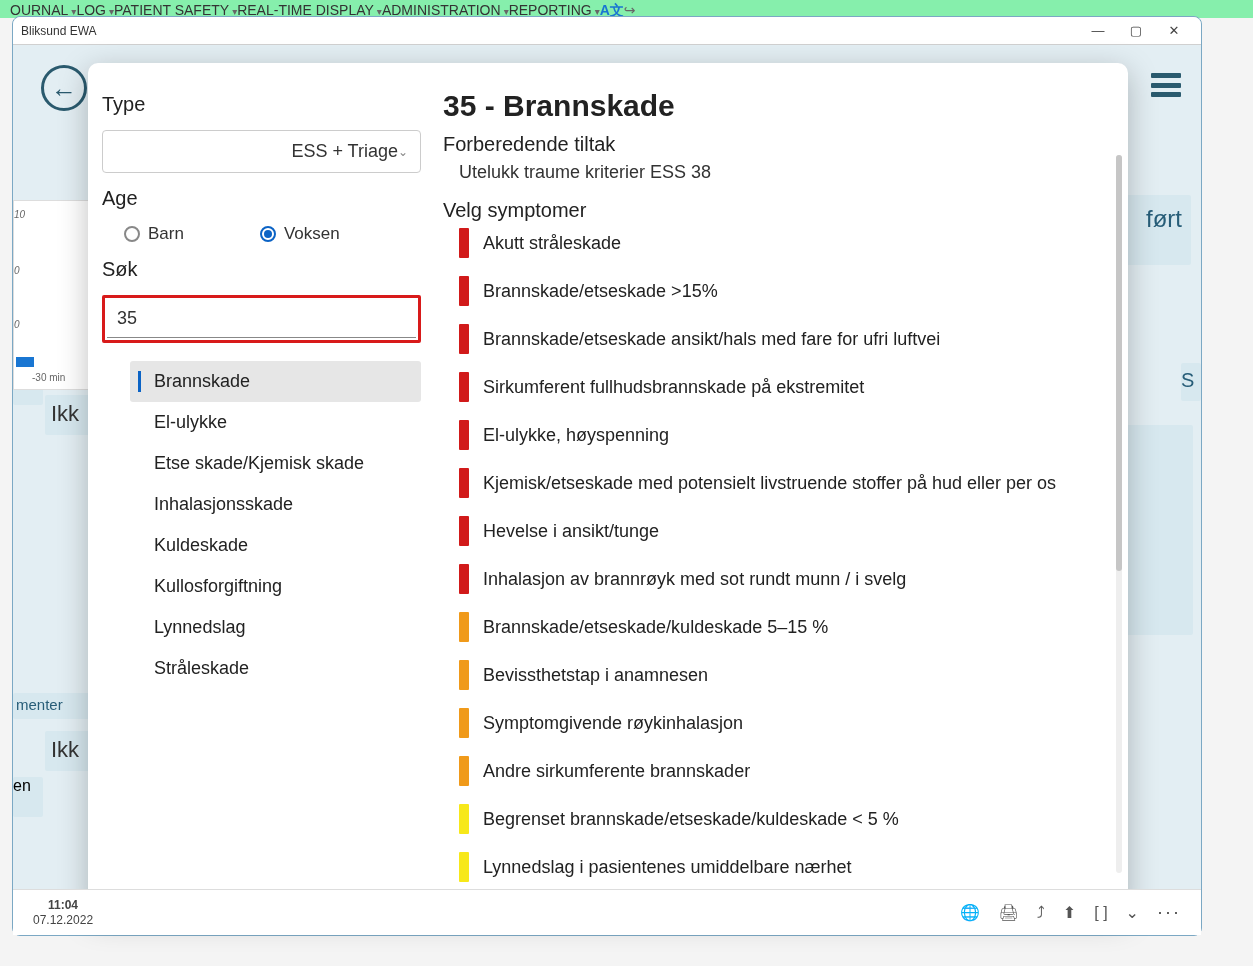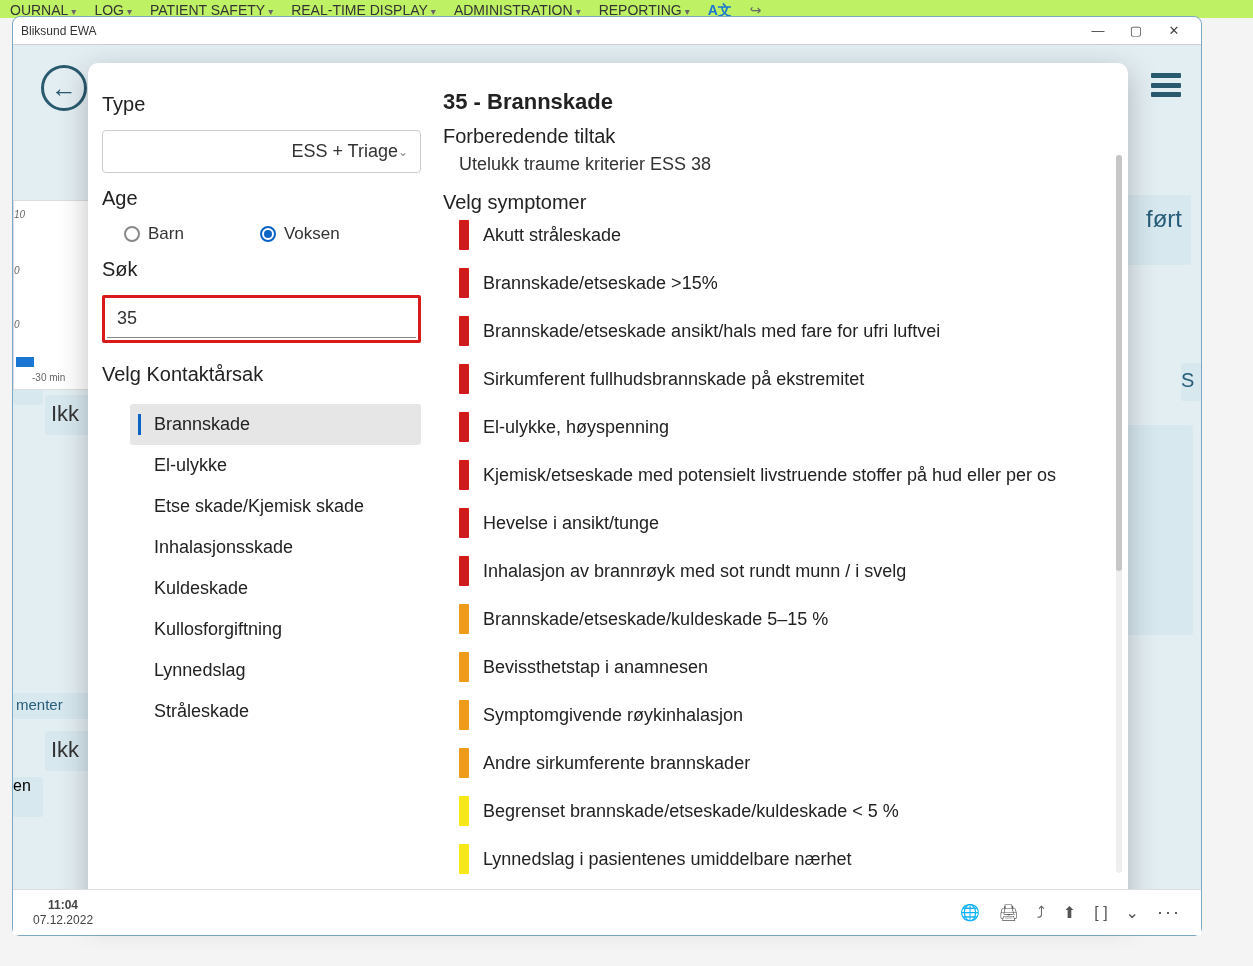--- a/index.html
+++ b/index.html
@@ -1,19 +1,19 @@
 <!DOCTYPE html>
 <html><head>
 <meta charset="utf-8">
 <style>
   * { box-sizing: border-box; margin: 0; padding: 0; font-family: "Segoe UI", Arial, sans-serif; }
   body { background: #f4f4f4; width: 1253px; height: 966px; overflow: hidden; position: relative; }
 
   
-  .bg-menubar { position: absolute; top: 0; left: 0; right: 0; height: 18px; background: #bef264; font-size: 14px; color: #333; padding: 2px 10px; display:flex; gap:18px; }
+  .bg-menubar { position: absolute; top: 0; left: 0; right: 0; height: 18px; background: #86efac; font-size: 14px; color: #333; padding: 2px 10px; display:flex; }
   .bg-menubar span { white-space: nowrap; }
   .bg-menubar .caret { font-size:10px; color:#666; margin-left:3px;}
   .bg-menubar .icon-tr  { color:#1976d2; font-weight:bold;}
   .bg-menubar .icon-out { color:#666; }
 
   
   .app-window {
     position: absolute; top: 16px; left: 12px; width: 1190px; height: 920px;
     background: #e3eef3; border: 1px solid #7ba8c4; border-radius: 8px;
     display:flex; flex-direction:column;
@@ -111,21 +111,21 @@
     margin-left:28px;
   }
   .contact-item.selected { background:#e6e6e6; }
   .contact-item.selected::before {
     content:""; position:absolute; left:8px; top:10px; bottom:10px; width:3px; background:#0b63c5;
   }
 
   .modal-right {
     flex:1; padding:26px 20px 20px 10px; overflow:hidden; position:relative;
   }
-  .modal-right h2 { font-size:22px; color:#222; margin-bottom:10px;}
+  .modal-right h2 { font-size:30px; color:#222; margin-bottom:10px;}
   .sub-hdr { font-size:20px; color:#222; margin-bottom:6px;}
   .sub-line { font-size:18px; color:#333; padding-left:16px; margin-bottom:16px;}
   .symptom-list { display:flex; flex-direction:column; gap:18px; padding-left:16px; max-height: 720px; overflow:hidden;}
   .symptom { display:flex; align-items:center; gap:14px; font-size:18px; color:#222;}
   .sev { width:10px; height:30px; border-radius:1px; flex:0 0 10px;}
   .sev.red{background:#d11a1a;} .sev.org{background:#f09a1a;} .sev.ylw{background:#f7e81a;}
   
   .vscroll { position:absolute; right:6px; top:92px; bottom:40px; width:6px; background:#eee; border-radius:3px;}
   .vscroll .thumb{ position:absolute; top:0; width:6px; height:58%; background:#c6c6c6; border-radius:3px;}
 </style>
@@ -197,21 +197,20 @@
             <span class="dot sel"></span>
             <span>Voksen</span>
           </label>
         </div>
 
         <div class="lbl">Søk</div>
         <div class="search-wrap">
           <input class="search-input" value="35" style="">
         </div>
 
-        <div class="lbl" style="margin-top:6px;">Velg Kontaktårsak</div>
         <div class="contact-list" id="contact-list">
             <div class="contact-item selected">Brannskade</div>
             <div class="contact-item">El-ulykke</div>
             <div class="contact-item">Etse skade/Kjemisk skade</div>
             <div class="contact-item">Inhalasjonsskade</div>
             <div class="contact-item">Kuldeskade</div>
             <div class="contact-item">Kullosforgiftning</div>
             <div class="contact-item">Lynnedslag</div>
             <div class="contact-item">Stråleskade</div>
           </div>

